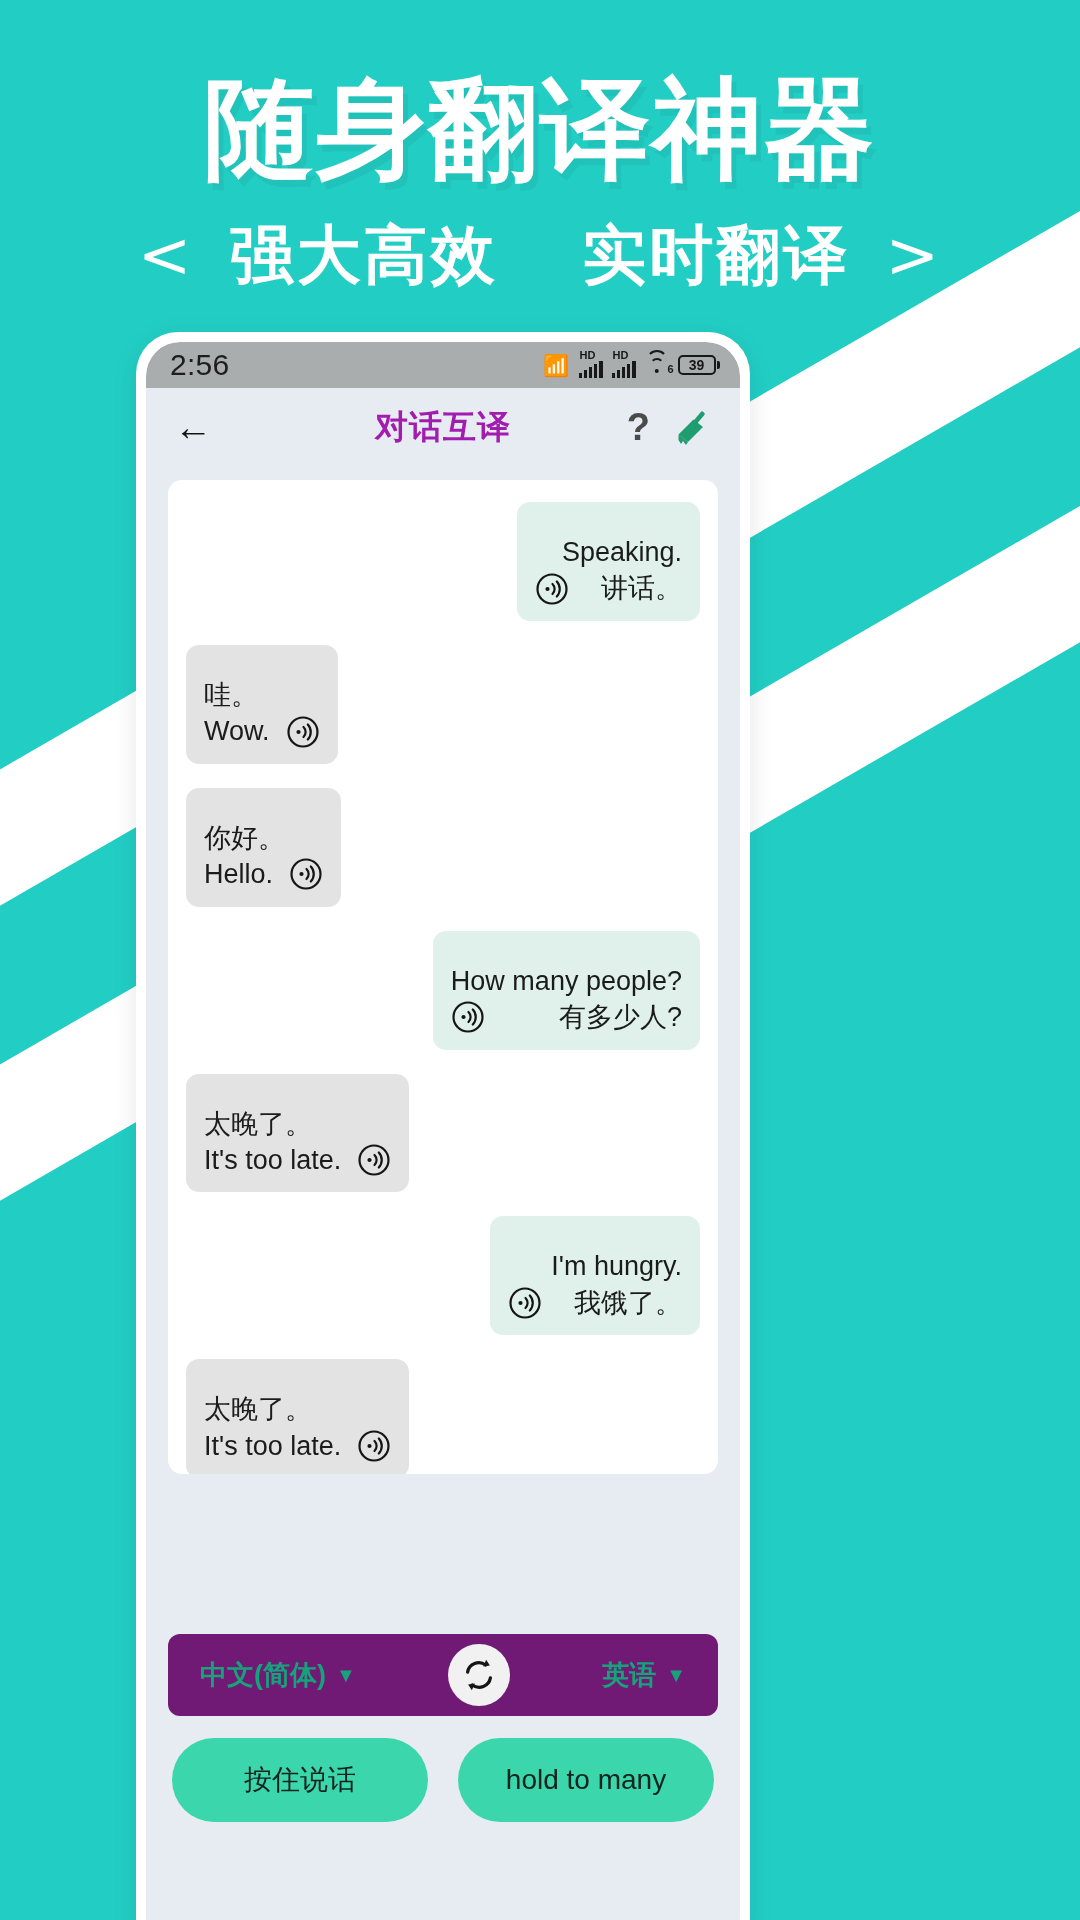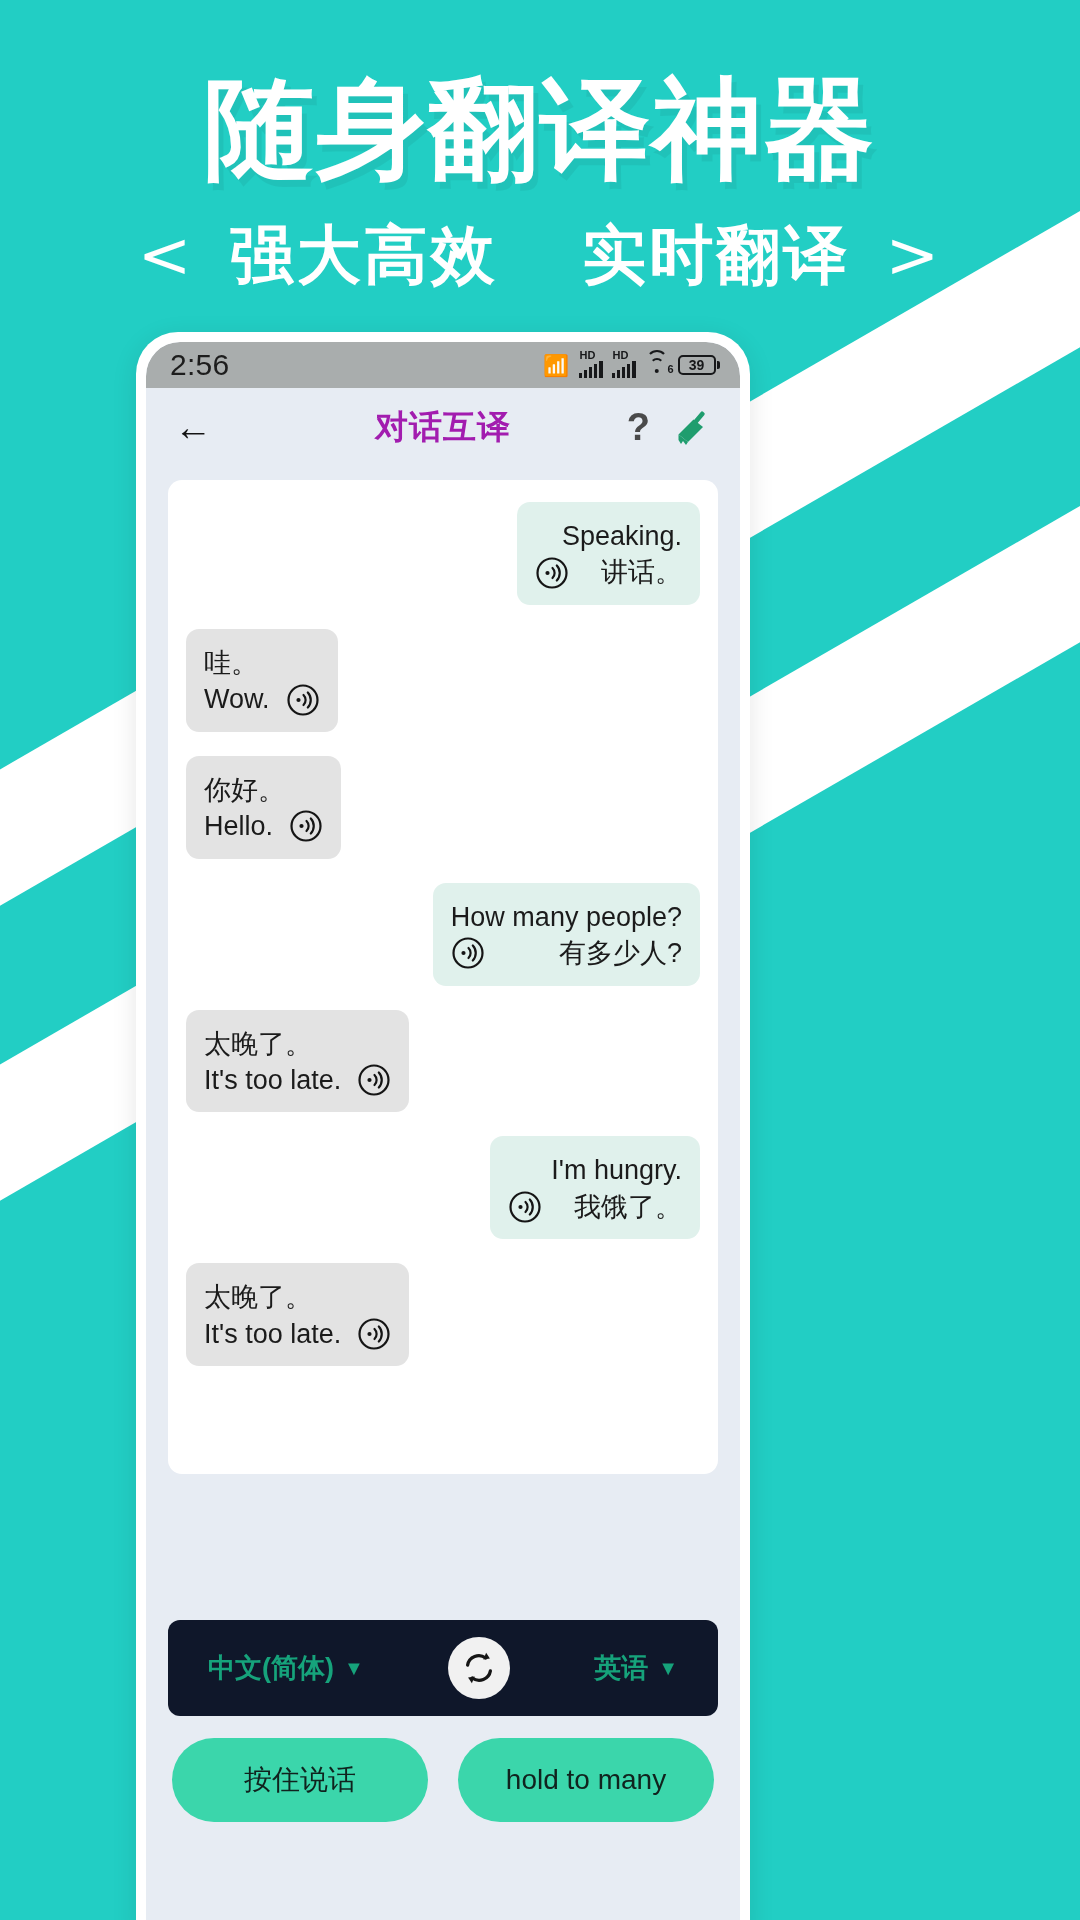--- a/index.html
+++ b/index.html
@@ -133,41 +133,41 @@
   .chat-outer { flex: 1 1 auto; padding: 14px 22px 0 22px; display: flex; flex-direction: column; min-height: 0; }
   .chat-card {
     background: #ffffff; border-radius: 14px;
     padding: 22px 18px; flex: 0 0 auto;
     height: 994px; overflow: hidden;
   }
   .row { display: flex; margin-bottom: 24px; }
   .row.left { justify-content: flex-start; }
   .row.right { justify-content: flex-end; }
   .bubble {
-    border-radius: 13px; padding: 16px 18px 14px 18px;
+    border-radius: 13px; padding: 32px 18px 14px 18px;
     max-width: 420px; position: relative;
   }
   .bubble.grey { background: #e3e3e3; }
   .bubble.mint { background: #e0f1ec; }
   .line-src { font-size: 27px; color: #1b1b1b; line-height: 1.35; white-space: nowrap; }
   .line-dst { font-size: 27px; color: #1b1b1b; line-height: 1.35; white-space: nowrap; }
   .bubble.grey .bottom-line { display: flex; align-items: center; gap: 16px; justify-content: flex-start; }
   .bubble.mint .bottom-line { display: flex; align-items: center; gap: 32px; justify-content: flex-end; flex-direction: row; }
   .bubble.mint .line-src, .bubble.mint .line-dst { text-align: right; }
   .spk { width: 34px; height: 34px; flex: 0 0 auto; display: block; }
   .bubble.grey .spk { order: 2; }
   .bubble.mint .spk { order: 0; margin-right: auto; }
   .bubble.mint .bottom-line .line-dst { order: 1; }
 
   
   .bottom { flex: 0 0 auto; padding: 20px 22px 0 22px; }
   .lang-bar {
-    background: #0f172a; border-radius: 12px; height: 96px;
+    background: #701a75; border-radius: 12px; height: 82px;
     display: flex; align-items: center; justify-content: space-between;
-    padding: 0 40px;
+    padding: 0 32px;
   }
   .lang-pick {
     font-size: 27px; color: #16a37b; font-weight: 600; white-space: nowrap;
     display: flex; align-items: center; gap: 10px; cursor: pointer;
   }
   .lang-pick .caret { font-size: 20px; }
   .swap-btn {
     width: 62px; height: 62px; border-radius: 50%; background: #f1f1f1;
     display: flex; align-items: center; justify-content: center; cursor: pointer; flex: 0 0 auto;
   }

